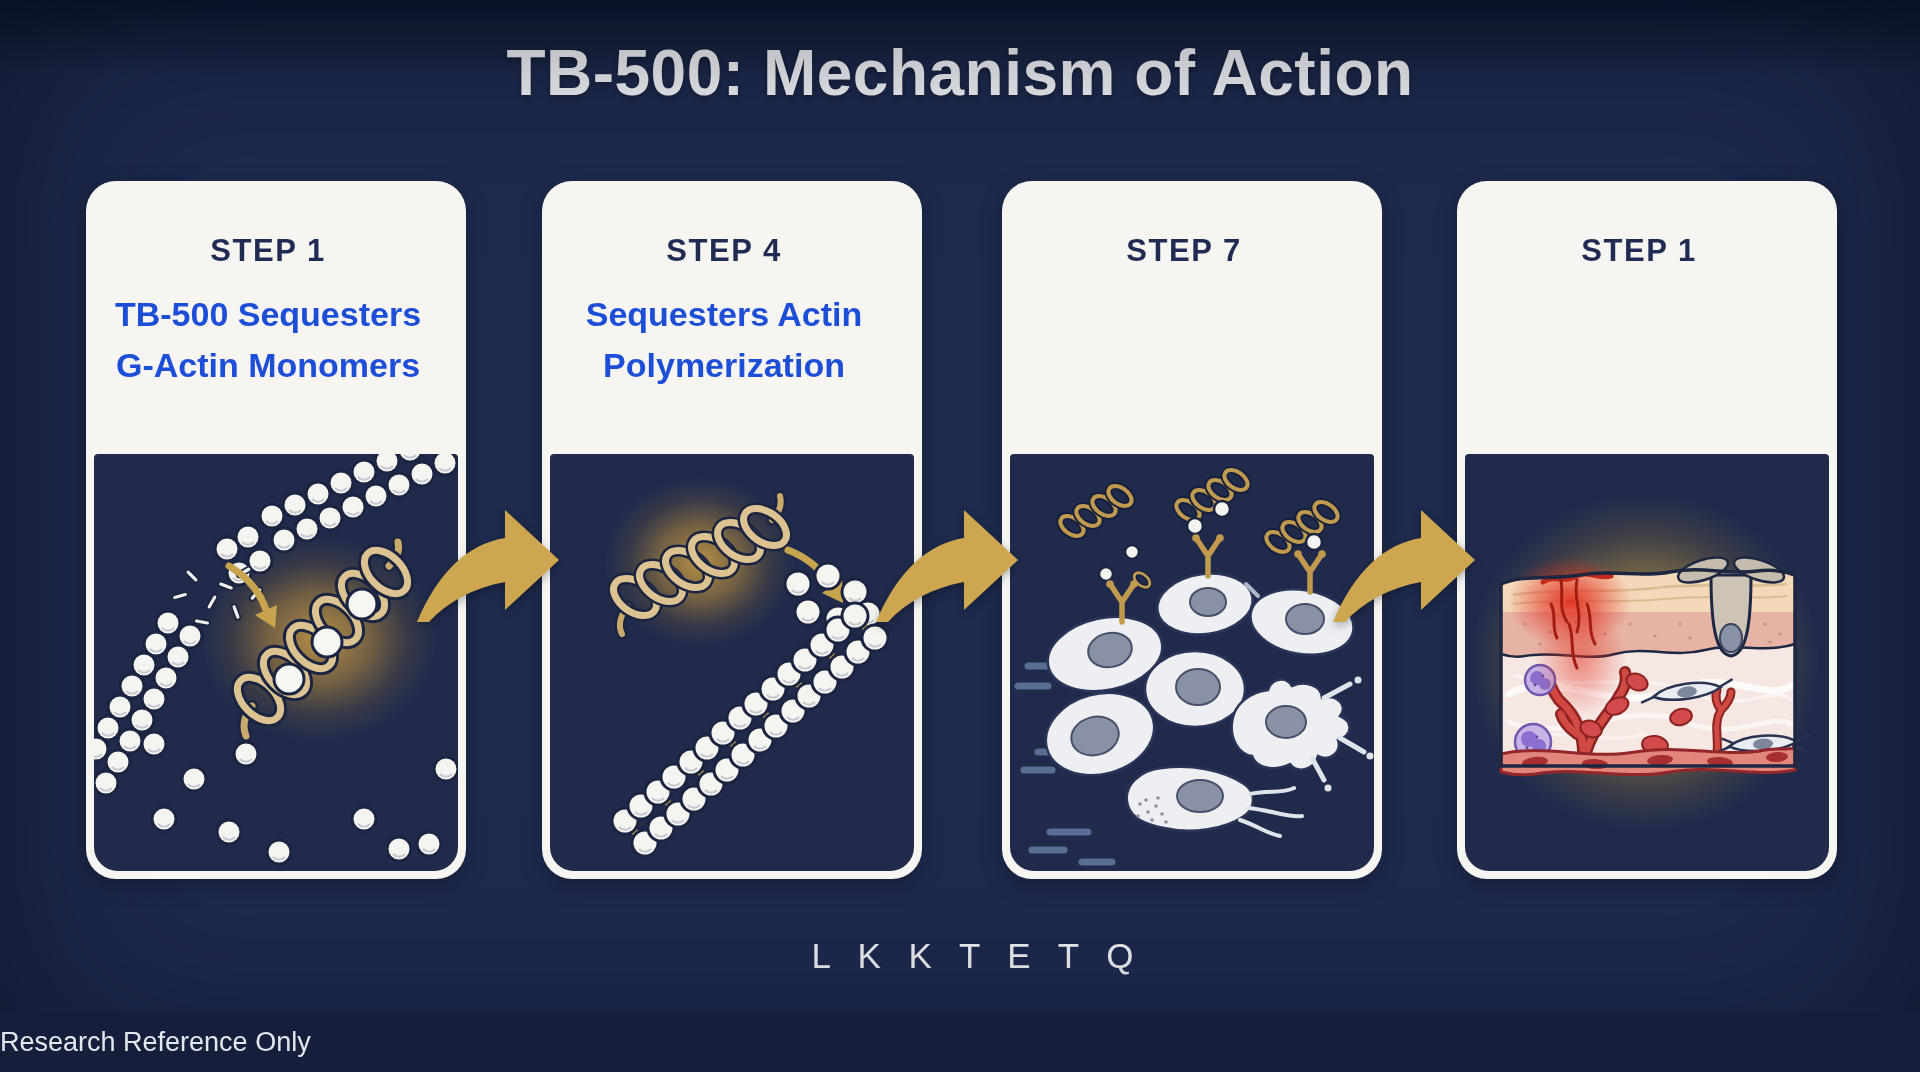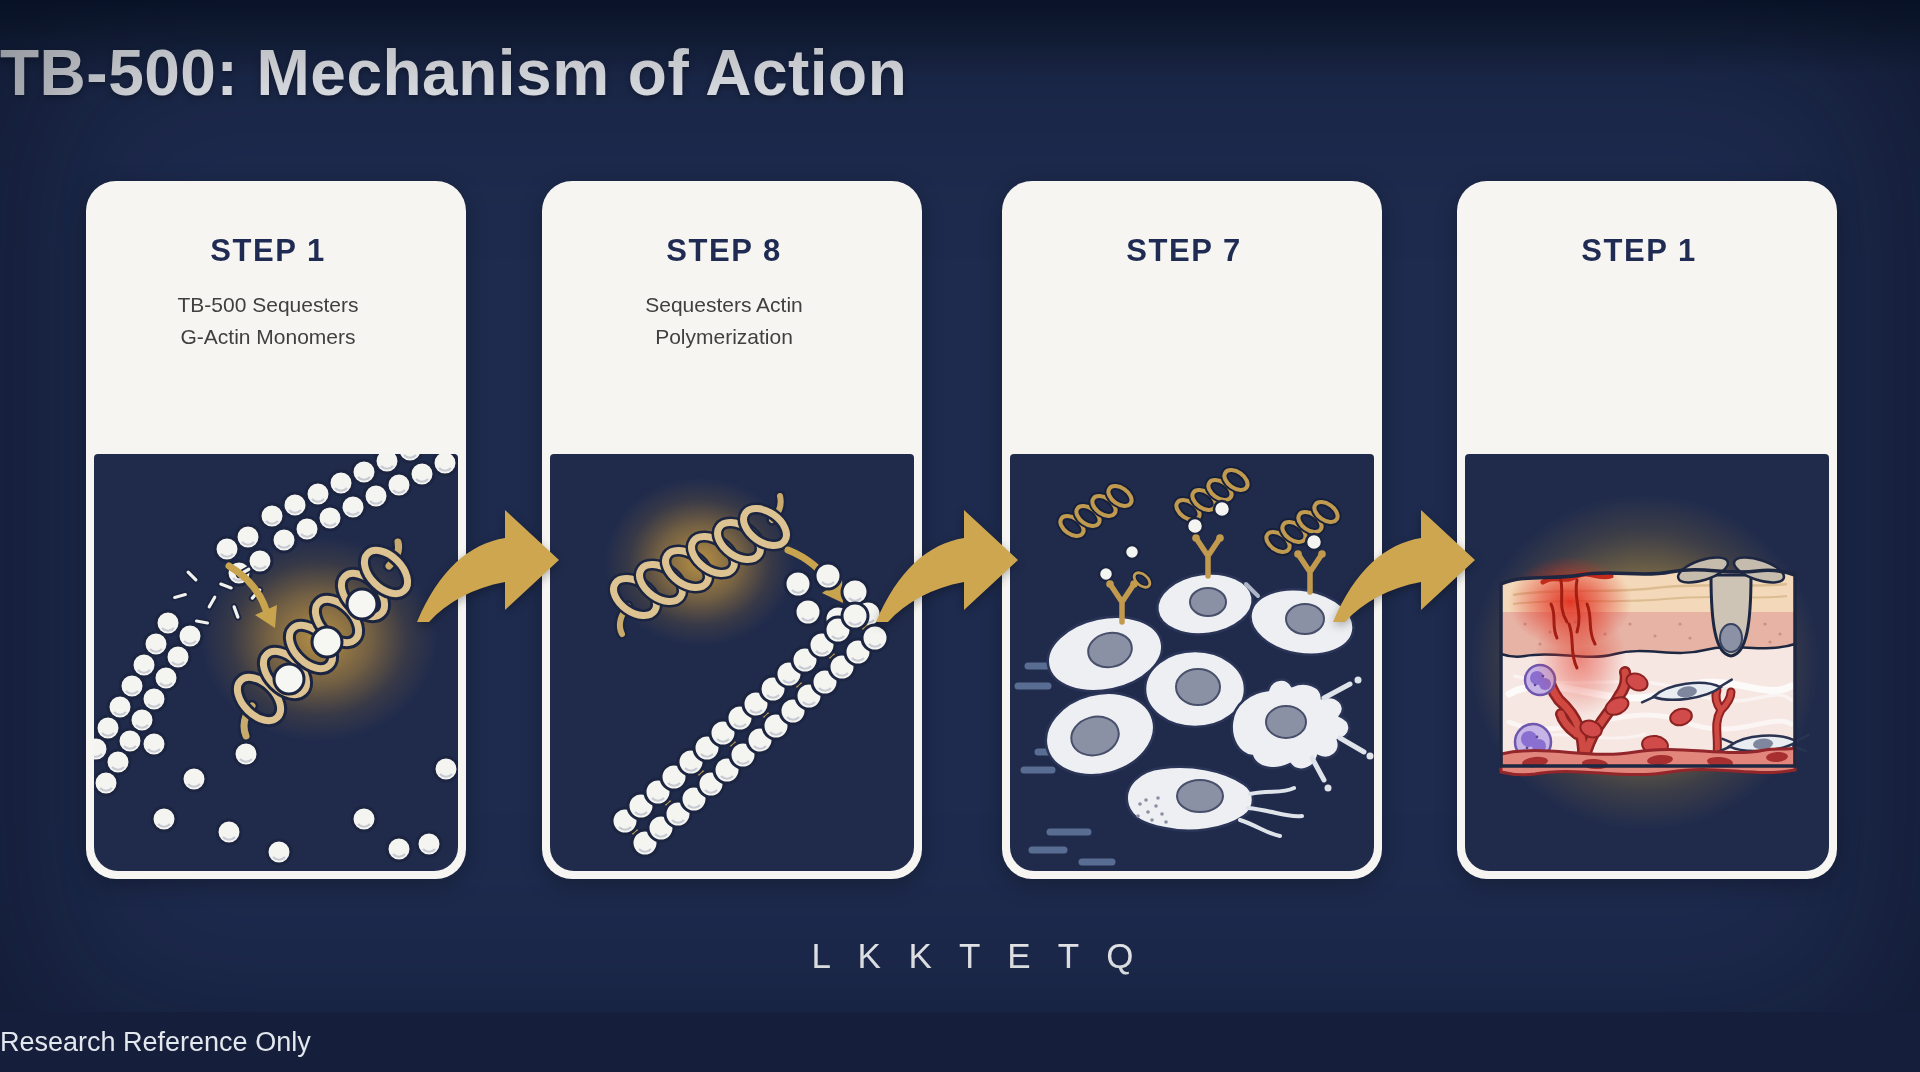--- a/index.html
+++ b/index.html
@@ -4,33 +4,33 @@
 <style>
   html,body{margin:0;padding:0;background:#0c1426;}
   .stage{
     position:relative;width:1920px;height:1072px;overflow:hidden;
     background:linear-gradient(180deg,#0c1730 0%,#142039 3%,#1e2b4e 7%,#1e2b4e 100%);
     font-family:"Liberation Sans",sans-serif;
   }
   .stage::after{content:"";position:absolute;inset:0;pointer-events:none;
     box-shadow:inset 0 0 190px 30px rgba(4,9,24,.5);}
   .main-title{
-    position:absolute;top:36px;left:0;width:100%;text-align:left;
+    position:absolute;top:36px;left:0;width:100%;text-align:center;
     font-size:64px;font-weight:700;color:#f4f6f9;letter-spacing:.5px;
     text-shadow:0 2px 6px rgba(0,0,0,.35);
   }
   .card{
     position:absolute;top:181px;height:698px;width:380px;
     background:#f6f5f1;border-radius:30px;z-index:2;
     box-shadow:0 6px 22px rgba(0,0,0,.25);
   }
   .card-1{left:86px}.card-2{left:542px}.card-3{left:1002px}.card-4{left:1457px}
   .card-header{position:absolute;top:0;left:0;right:16px;height:273px;text-align:center;}
   .step-label{margin-top:52px;font-size:31px;font-weight:700;color:#1f2b52;letter-spacing:1.5px;}
-  .step-title{margin:20px auto 0;font-size:21px;font-weight:400;color:#404040;
+  .step-title{margin:20px auto 0;font-size:34px;font-weight:700;color:#1d4ed8;
     line-height:1.5;white-space:pre-line;}
   .card-body{
     position:absolute;left:8px;right:8px;bottom:8px;top:273px;
     background:#202b4c;border-radius:4px 4px 24px 24px;overflow:hidden;
   }
   .card-body svg{display:block;width:100%;height:100%;}
   .flow-arrow{position:absolute;top:502px;width:150px;height:120px;z-index:5;
     filter:drop-shadow(0 3px 5px rgba(0,0,0,.3));}
   .flow-arrow-1{left:411px}.flow-arrow-2{left:870px}.flow-arrow-3{left:1327px}
   .peptide-sequence{
@@ -167,21 +167,21 @@
             <use href="#bd1" x="305" y="395"></use>
             <use href="#bd1" x="352" y="315"></use>
             <use href="#bd1" x="335" y="390"></use>
         </g>
       </svg>
     </div>
   </div>
 
   <div class="card card-2">
     <div class="card-header">
-      <div class="step-label">STEP 8</div>
+      <div class="step-label">STEP 4</div>
       <div class="step-title">Sequesters Actin
 Polymerization</div>
     </div>
     <div class="card-body">
       <svg viewBox="0 0 364 417">
         <defs>
           <radialGradient id="glow2" cx="50%" cy="50%" r="50%">
             <stop offset="0%" stop-color="#d1a244" stop-opacity=".85"></stop>
             <stop offset="45%" stop-color="#c3933c" stop-opacity=".5"></stop>
             <stop offset="75%" stop-color="#b5842f" stop-opacity=".16"></stop>

